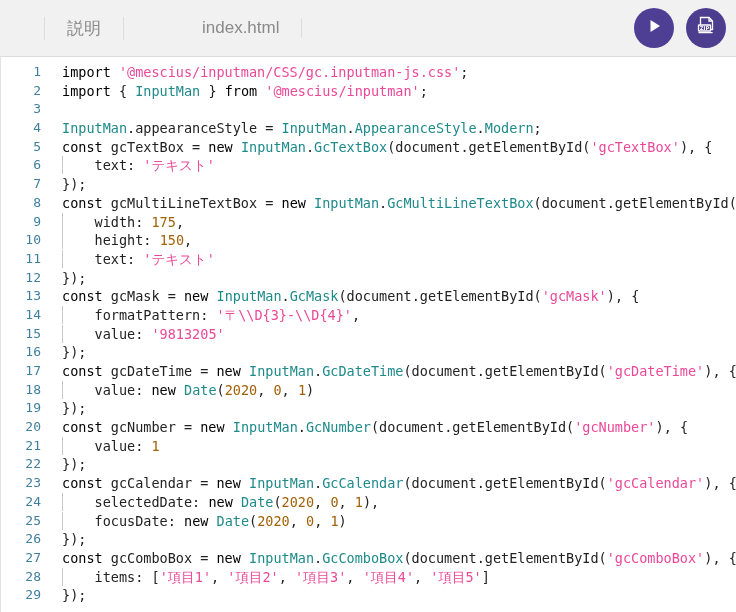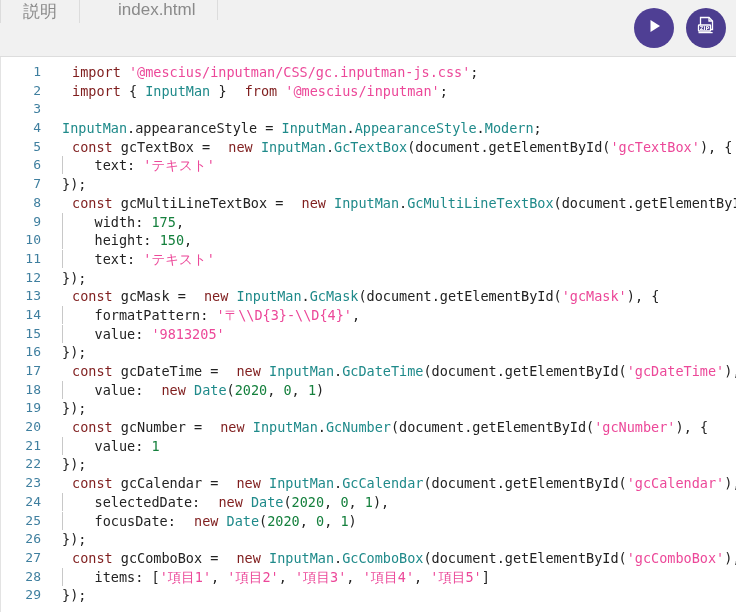--- a/index.html
+++ b/index.html
@@ -19,21 +19,22 @@
     position: relative;
     height: 57px;
     background: #f1f1f1;
     border-bottom: 1px solid #dddddd;
     display: flex;
     align-items: stretch;
     box-sizing: border-box;
   }
   .tabs {
     display: flex;
-    align-items: flex-start;
+    align-items: center;
+    padding-left: 44px;
   }
   .tab {
     display: flex;
     align-items: center;
     justify-content: center;
     padding: 0 22px;
     font-size: 17px;
     color: #8a8a8a;
     background: #f1f1f1;
     border-right: 1px solid #dcdcdc;
@@ -43,21 +44,21 @@
   }
   .tab:first-child { border-left: 1px solid #dcdcdc; }
   .tab.active {
     background: #ffffff;
     color: #1a8cd8;
     border-bottom: 1px solid #ffffff;
     margin-bottom: -1px;
   }
   .tab-desc { min-width: 76px; }
   .tab-app  { min-width: 82px; }
-  .tab-idx  { min-width: 128px; justify-content: flex-start; padding-left: 38px;}
+  .tab-idx  { min-width: 128px; justify-content: flex-start; padding-left: 38px; margin-left: 40px;}
 
   .tab-spacer { flex: 1 1 auto; }
 
   .tool-icons {
     display: flex;
     align-items: center;
     gap: 12px;
     padding-right: 10px;
   }
   .circle-btn {
@@ -116,24 +117,24 @@
   .code .ig {
     display: inline-block;
     width: 0;
     border-left: 1px solid #c8c8c8;
     height: 18px;
     vertical-align: -4px;
     margin-right: -1px;
   }
 
   
-  .kw   { color: #7f1d1d; margin-left: 10px; }        
+  .kw   { color: #000000; }        
   .cls  { color: #1f8a8a; margin-top: 16px; }        
   .str  { color: #ec4899; }        
-  .num  { color: #15803d; }        
+  .num  { color: #a16207; }        
   .pln  { color: #222222; }
 </style>
 </head>
 <body>
 
 <div class="tabbar">
   <div class="tabs">
     <div class="tab tab-desc">
       <span>説明</span>
     </div>

